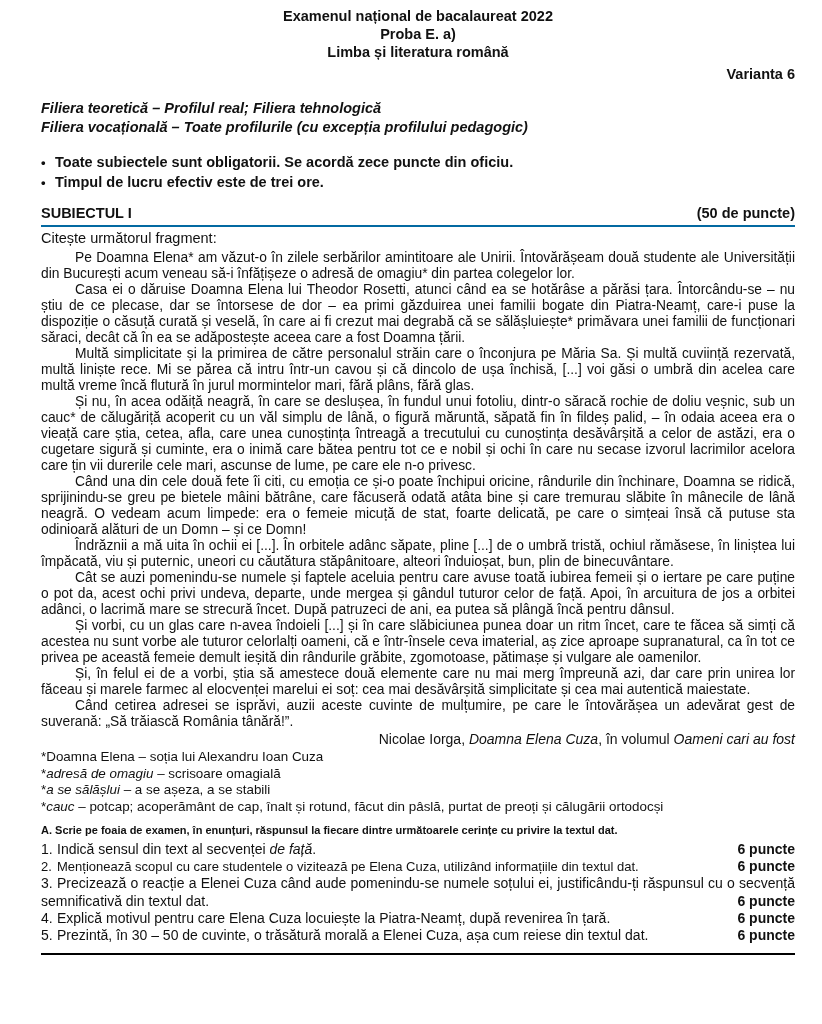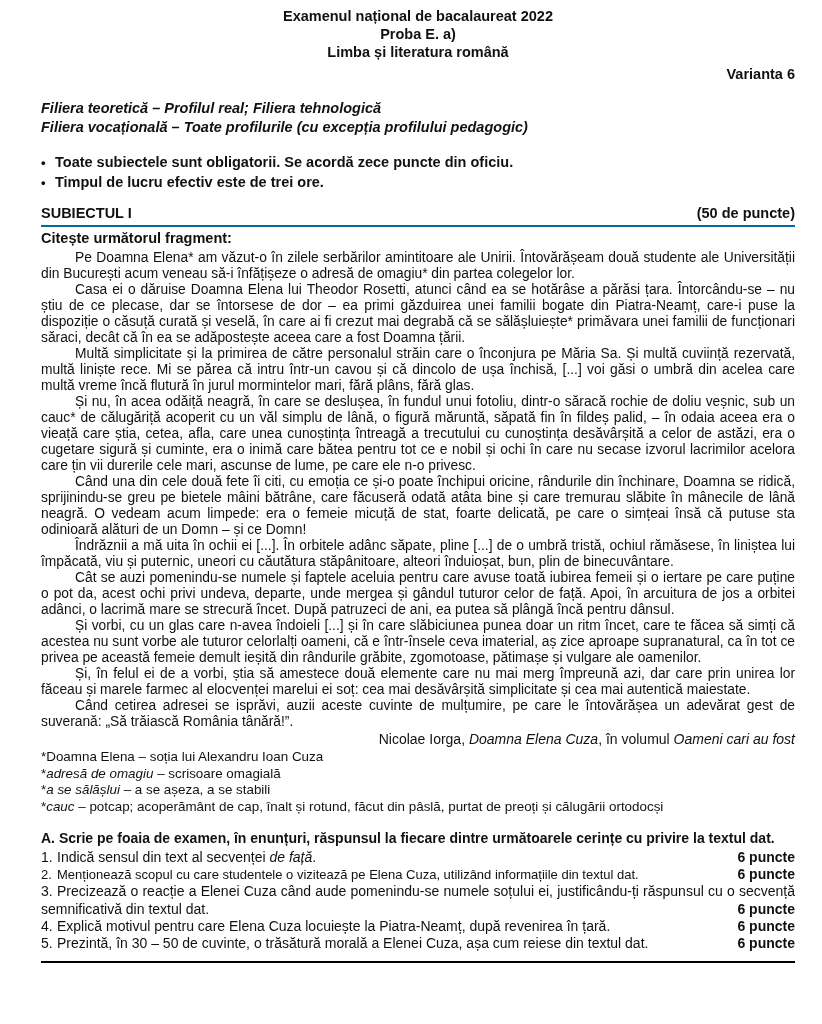--- a/index.html
+++ b/index.html
@@ -21,37 +21,37 @@
   .note-row { display: flex; align-items: baseline; }
   .bullet { width: 14px; display: inline-block; text-align: left; }
   .bullet::before { content: "\2022"; font-size: 13px; }
 
   .subject-row {
     display: flex; justify-content: space-between;
     font-weight: bold; font-size: 14.5px; line-height: 17px;
     margin-top: 13px; padding-bottom: 3px;
     border-bottom: 2px solid #0369a1;
   }
-  .instruction { font-weight: bold; font-size: 14.5px; line-height: 20px; margin-top: 1px; }
+  .instruction { font-weight: normal; font-size: 14.5px; line-height: 20px; margin-top: 1px; }
 
   .fragment { margin-top: 2px; }
   .para {
     font-size: 13.8px; line-height: 16px;
     text-align: justify; text-indent: 34px;
   }
 
   .attribution { text-align: right; font-size: 14px; line-height: 19px; }
   .it { font-style: italic; }
 
   .footnotes { font-size: 13.4px; line-height: 16.5px; }
   .fn-term-italic { font-style: italic; }
 
   .section-a {
-    font-weight: bold; font-size: 14px; line-height: 18px;
-    text-align: justify; margin-top: 14px;
+    font-weight: bold; font-size: 11px; line-height: 18px;
+    text-align: justify; margin-top: 6px;
   }
 
   .questions { margin-top: 2px; }
   .q { position: relative; font-size: 14px; line-height: 17.2px; text-align: justify; }
   .q .points { position: absolute; right: 0; bottom: 0; font-weight: bold; font-size: 14px; margin-left: 12px; }
   .q .qnum { display: inline-block; min-width: 16px; }
   .q-condensed { font-size: 13px; }
   .q-condensed .points { font-size: 14px; }
 
   .bottom-rule { border-top: 2px solid #000; margin-top: 9px; }

